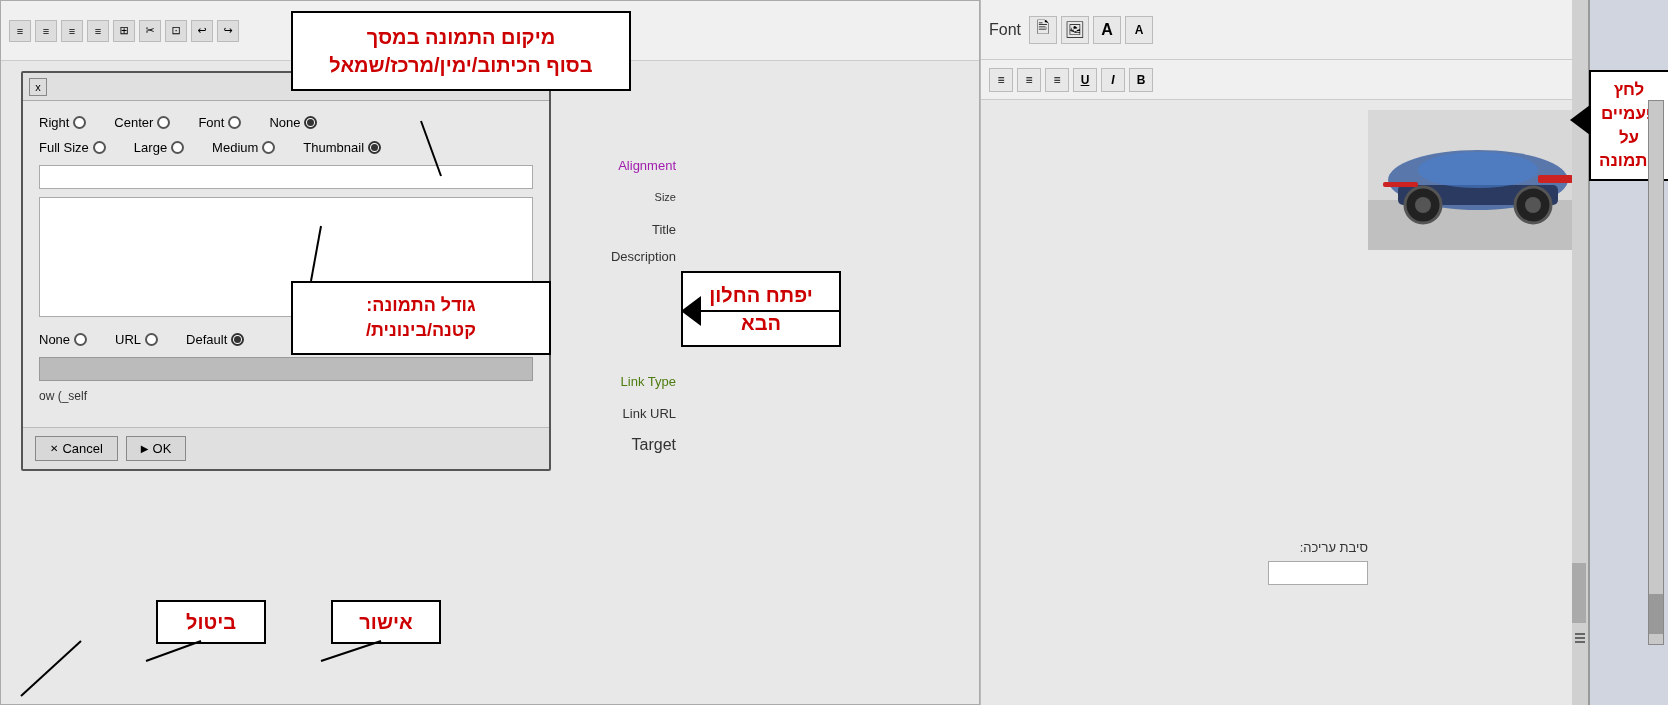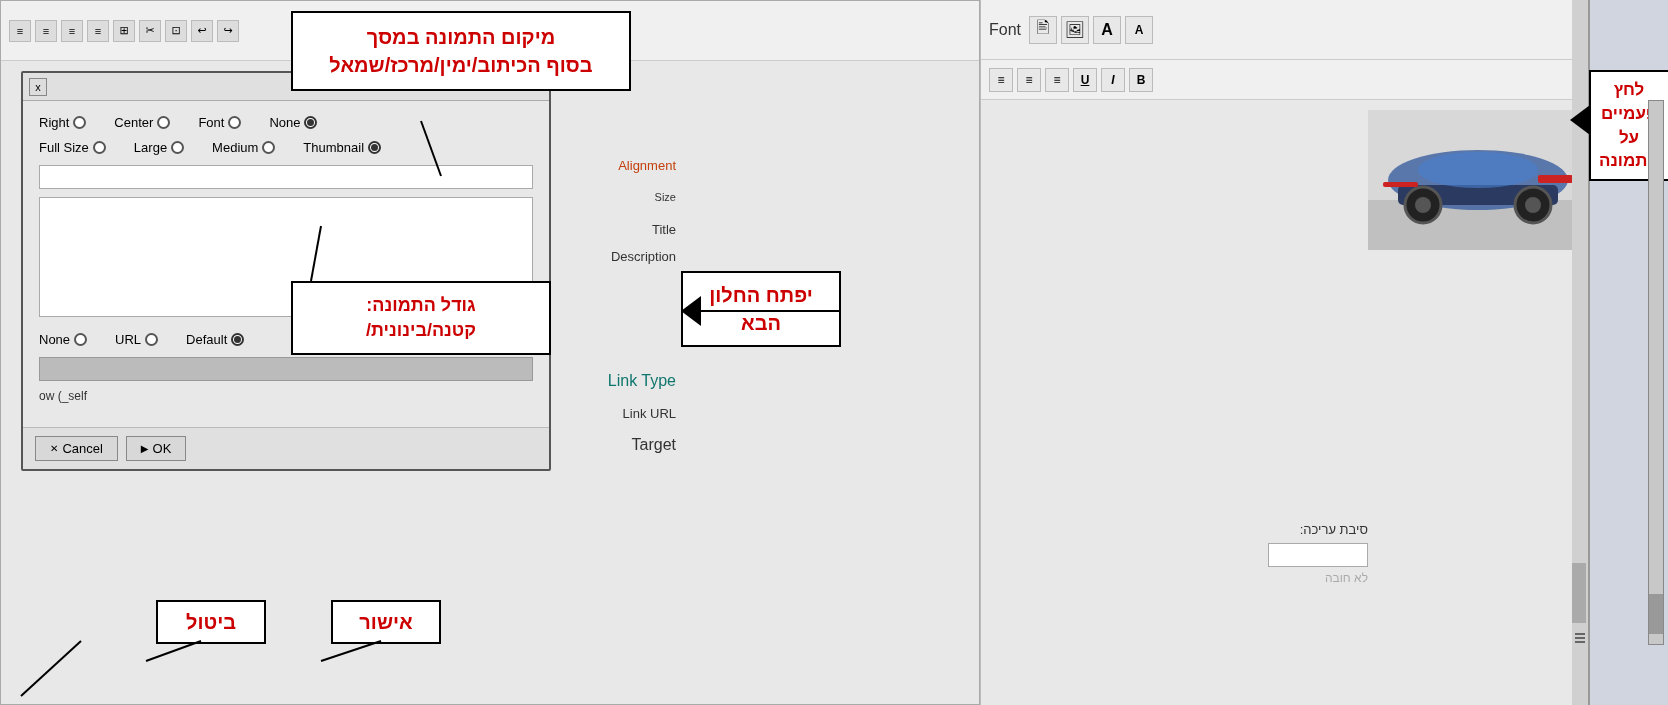--- a/index.html
+++ b/index.html
@@ -421,33 +421,33 @@
         </button>
         <button class="footer-btn">
           <span class="btn-icon">▶</span>
           <span>OK</span>
         </button>
       </div>
     </div>
 
     <div style="position:absolute; top:148px; left:555px; width:120px;">
       <div style="height:32px; display:flex; align-items:center; justify-content:flex-end;">
-        <span style="font-size:13px; color:#c2410c;margin-left:16px;">Alignment</span>
+        <span style="font-size:13px; color:#a21caf;margin-left:16px;">Alignment</span>
       </div>
       <div style="height:32px; display:flex; align-items:center; justify-content:flex-end;">
         <span style="font-size:11px; color:#333;">Size</span>
       </div>
       <div style="height:32px; display:flex; align-items:center; justify-content:flex-end;">
         <span style="font-size:13px; color:#333;">Title</span>
       </div>
       <div style="height:120px; display:flex; align-items:flex-start; justify-content:flex-end; padding-top:4px;">
         <span style="font-size:13px; color:#333;">Description</span>
       </div>
       <div style="height:32px; display:flex; align-items:center; justify-content:flex-end;">
-        <span style="font-size:16px; color:#0f766e;">Link Type</span>
+        <span style="font-size:13px; color:#4d7c0f;">Link Type</span>
       </div>
       <div style="height:32px; display:flex; align-items:center; justify-content:flex-end;">
         <span style="font-size:13px; color:#333;">Link URL</span>
       </div>
       <div style="height:32px; display:flex; align-items:center; justify-content:flex-end;">
         <span style="font-size:16px; color:#333;">Target</span>
       </div>
     </div>
 
     <div class="annotation-box" style="top:10px; left:290px; width:340px; font-size:20px; padding:10px 16px;">
@@ -545,23 +545,20 @@
       
     </div>
 
     <div style="position:absolute; bottom:120px; right:0; left:0; padding:0 220px 0 10px;">
       <div style="text-align:right; direction:rtl; font-size:13px; color:#333; margin-bottom:6px;">
         <span>סיבת עריכה:</span>
       </div>
       <div style="display:flex; justify-content:flex-end; align-items:center; gap:8px;">
         <div style="width:100px; height:24px; background:white; border:1px solid #aaa;"></div>
       </div>
-      <div style="text-align:right; direction:rtl; font-size:12px; color:#aaa; margin-top:4px;">
-        <span>לא חובה</span>
-      </div>
     </div>
 
     <div class="scrollbar-area">
       <div class="scrollbar-thumb"></div>
 
       <div style="position:absolute; bottom:60px; right:1px; width:14px; display:flex; flex-direction:column; gap:2px; padding:2px;">
         <div style="height:2px; background:#666;"></div>
         <div style="height:2px; background:#666;"></div>
         <div style="height:2px; background:#666;"></div>
       </div>

